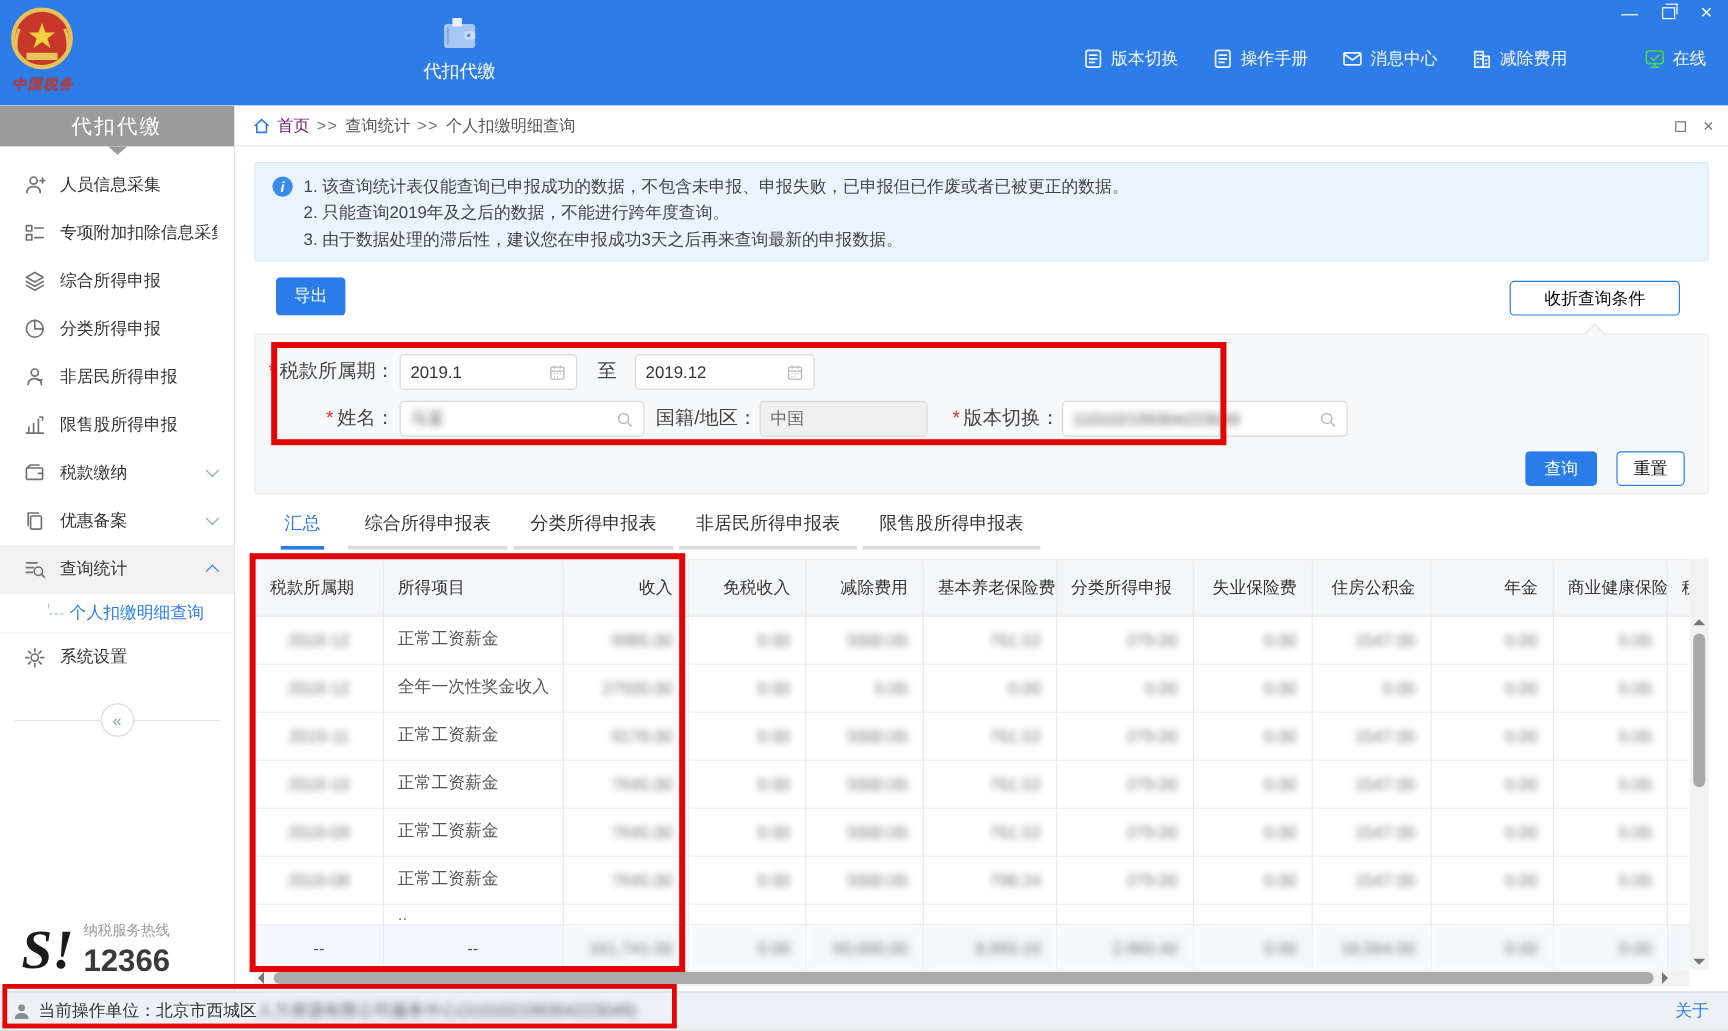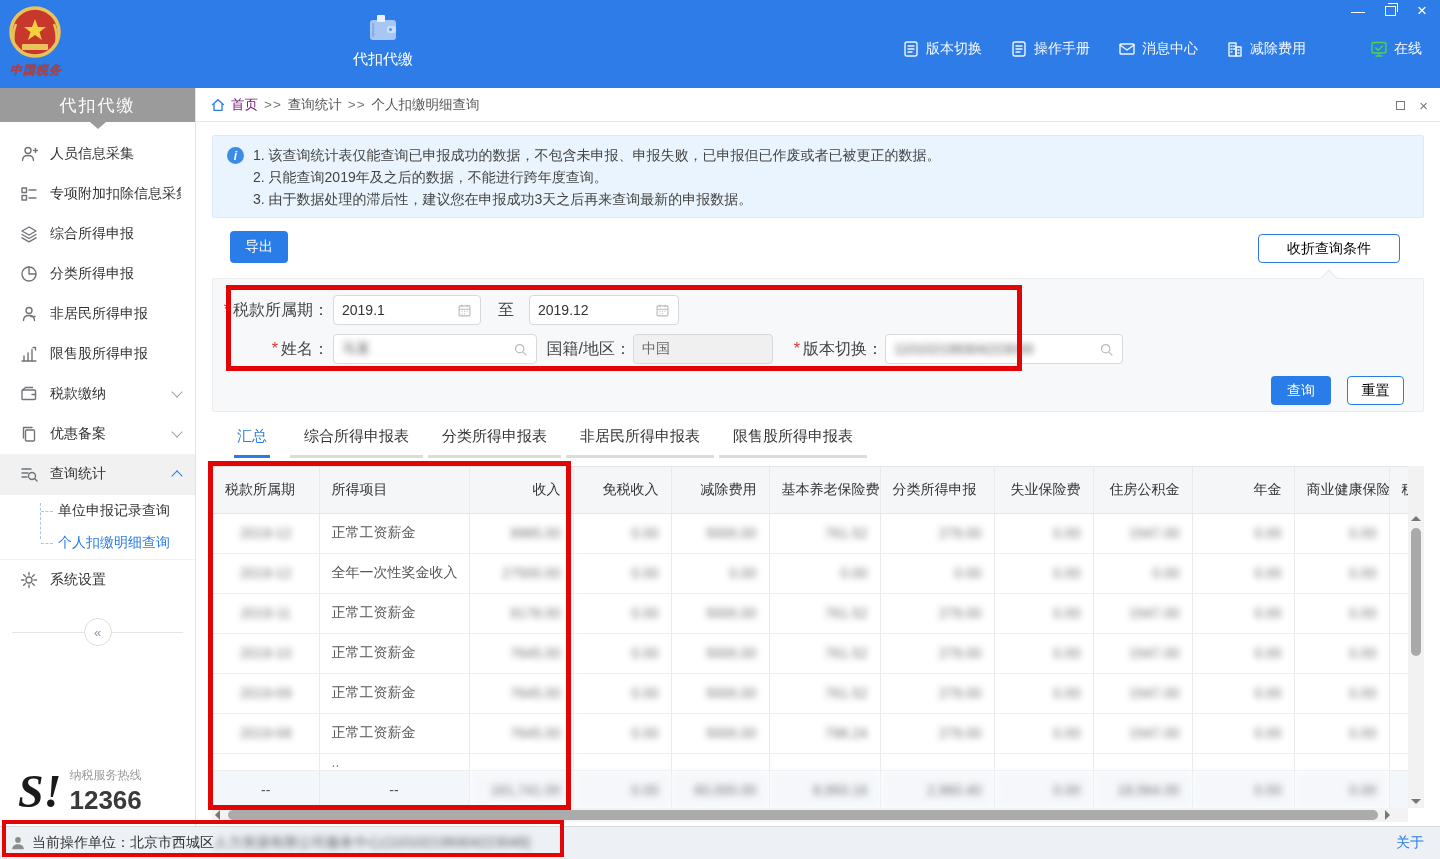--- a/index.html
+++ b/index.html
@@ -323,21 +323,20 @@
             <svg width="18" height="18" viewBox="0 0 18 18" fill="none" stroke="#707478" stroke-width="1.4" stroke-linecap="round" stroke-linejoin="round">
               <path d="M2 4h9M2 8h6M2 12h5"></path>
               <circle cx="12" cy="11" r="3.5"></circle>
               <path d="M14.6 13.6 17 16"></path>
             </svg>
           </span>
                  <span class="grow">查询统计</span>
           <i class="caret up"></i>
         </div>
         <div class="s-sub">
-          <div class="s-subitem">单位申报记录查询</div>
           <div class="s-subitem active">个人扣缴明细查询</div>
         </div>
         <div class="s-item">
           <span>
             <svg width="18" height="18" viewBox="0 0 18 18" fill="none" stroke="#707478" stroke-width="1.4" stroke-linecap="round" stroke-linejoin="round">
               <circle cx="9" cy="9" r="3"></circle>
               <path d="M9 1.5v2.5M9 14v2.5M1.5 9H4M14 9h2.5M3.7 3.7l1.8 1.8M12.5 12.5l1.8 1.8M14.3 3.7l-1.8 1.8M5.5 12.5l-1.8 1.8"></path>
             </svg>
           </span>
                 <span class="grow">系统设置</span>

